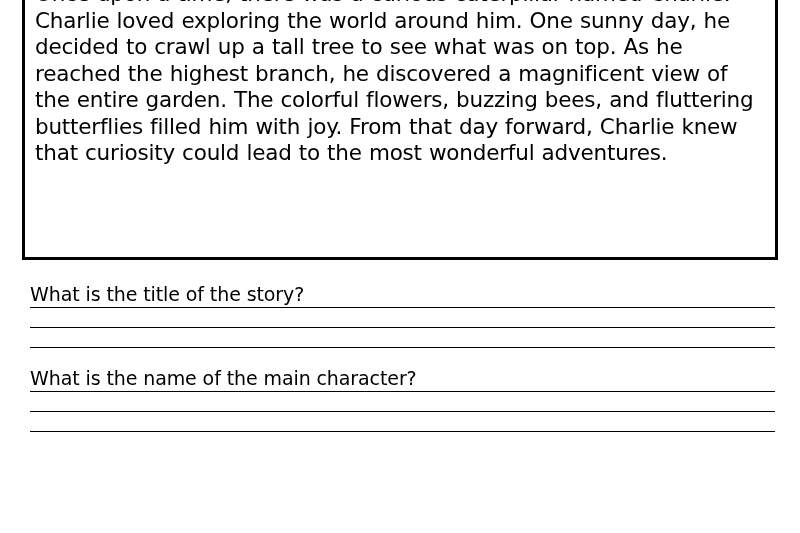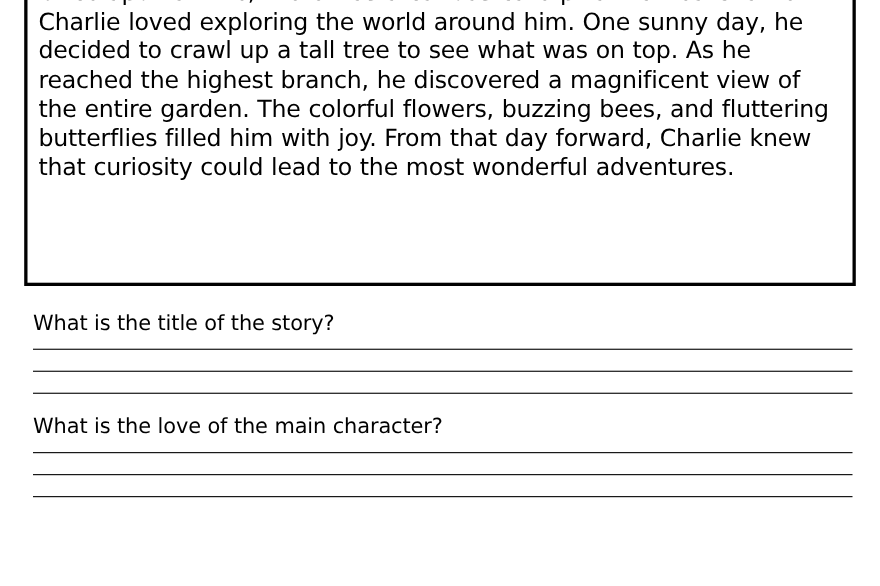--- a/index.html
+++ b/index.html
@@ -54,21 +54,21 @@
     width: 745px;
   }
   .question-block {
     margin-bottom: 0;
   }
   .q-text {
     font-family: "DejaVu Sans", sans-serif;
     font-size: 19px;
     line-height: 22px;
     letter-spacing: -0.1px;
-    padding-bottom: 12px;
+    padding-bottom: 2px;
     border-bottom: 1.6px solid #000000;
     display: block;
     width: 745px;
     box-sizing: border-box;
     white-space: nowrap;
   }
   .answer-line {
     display: block;
     width: 745px;
     height: 0;
@@ -92,21 +92,21 @@
 
     <div class="question-block">
       <span class="q-text">What is the title of the story?</span>
       <span class="answer-line"></span>
       <span class="answer-line"></span>
     </div>
 
     <div class="q-gap"></div>
 
     <div class="question-block">
-      <span class="q-text">What is the love of the main character?</span>
+      <span class="q-text">What is the name of the main character?</span>
       <span class="answer-line"></span>
       <span class="answer-line"></span>
     </div>
 
     <div class="q-gap"></div>
 
 
     <div class="q-gap"></div>
 
   </div>

